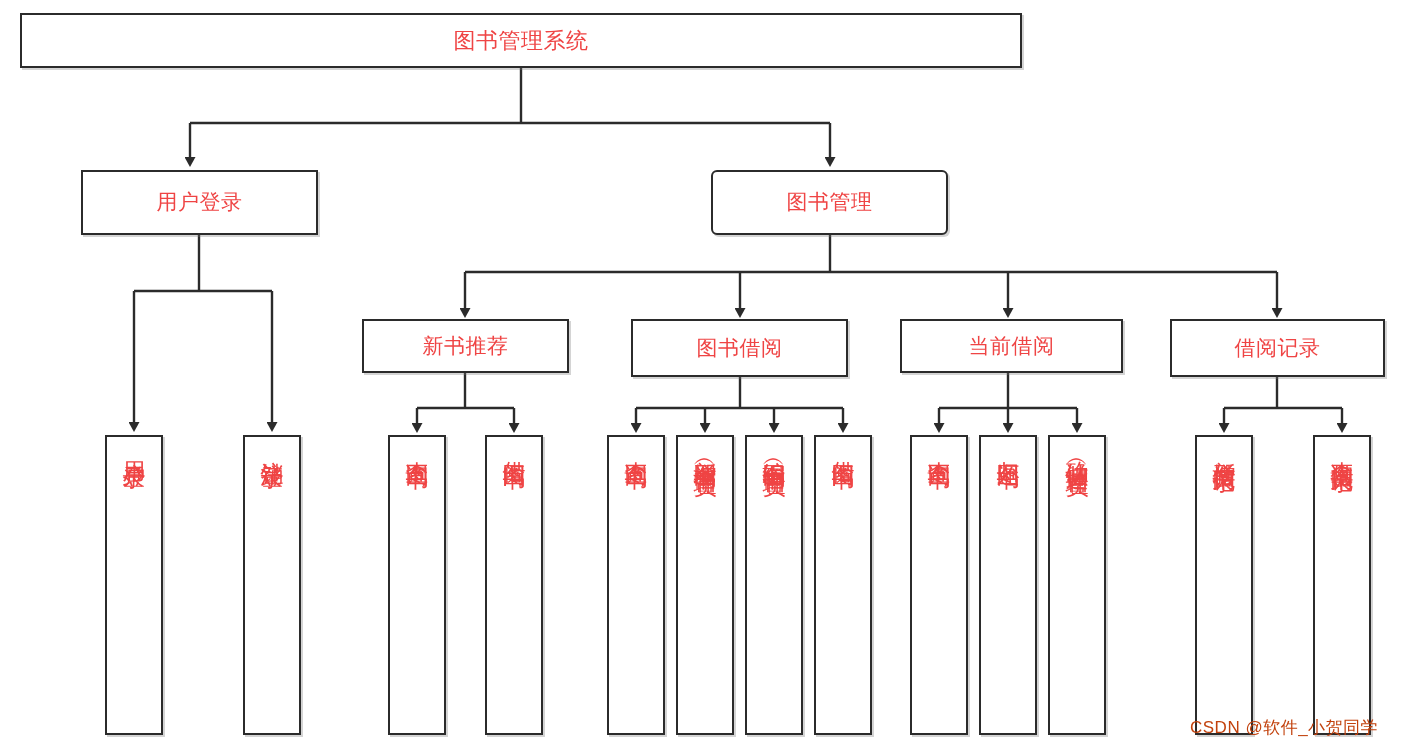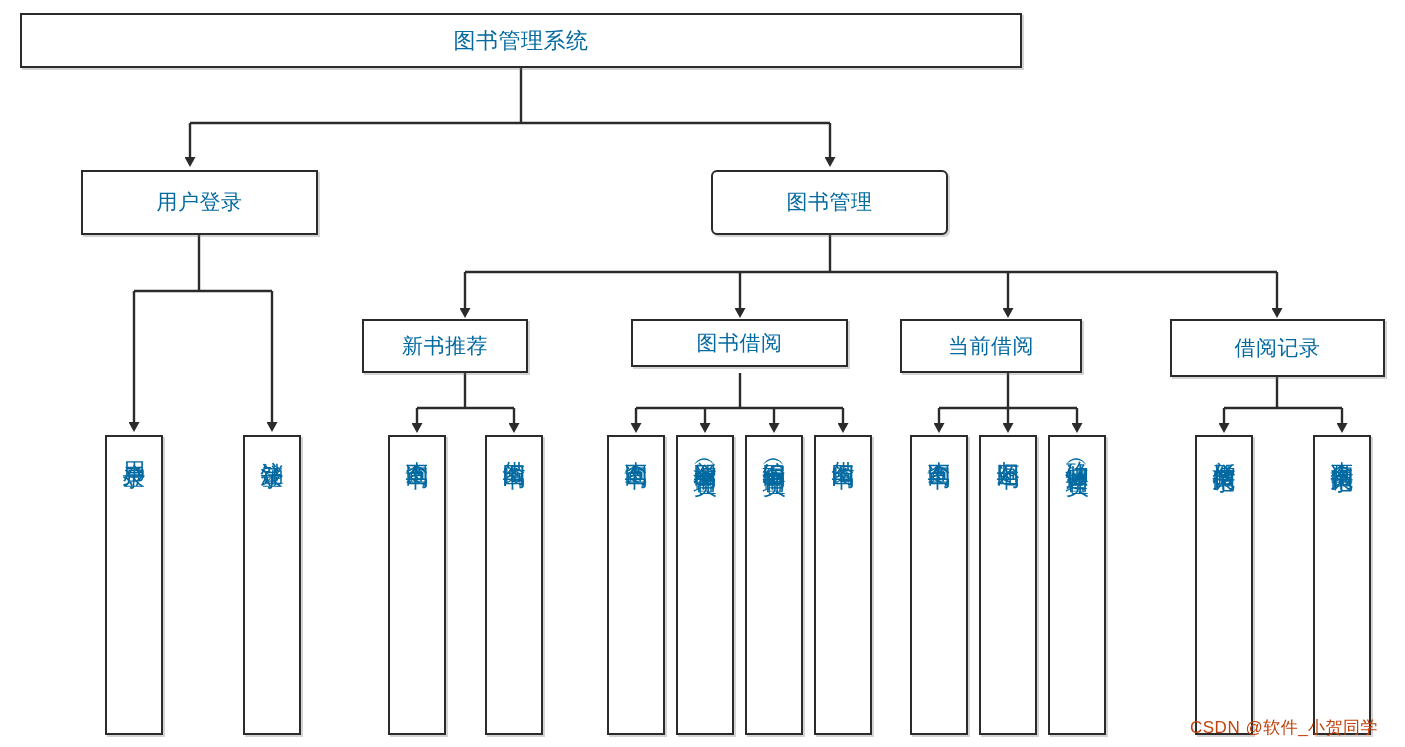--- a/index.html
+++ b/index.html
@@ -27,21 +27,21 @@
   }
   .node {
     position: absolute;
     box-sizing: border-box;
     border: 2px solid #2b2b2b;
     background: #ffffff;
     box-shadow: 2px 2px 0 rgba(120,120,120,0.32);
     display: flex;
     align-items: center;
     justify-content: center;
-    color: #0369a1;
+    color: #ef4444;
   }
   .node .lbl {
     line-height: 1.18;
     text-align: center;
     white-space: nowrap;
   }
   .node.horiz .lbl {
     font-size: 21px;
     letter-spacing: 0.5px;
   }
@@ -126,27 +126,27 @@
     <span class="lbl">图书管理系统</span>
   </div>
 
   <div class="node horiz" style="left:81px; top:170px; width:237px; height:65px;">
     <span class="lbl">用户登录</span>
   </div>
   <div class="node horiz" style="left:711px; top:170px; width:237px; height:65px;border-radius:6px;">
     <span class="lbl">图书管理</span>
   </div>
 
-  <div class="node horiz" style="left:362px; top:319px; width:166px; height:54px;">
+  <div class="node horiz" style="left:362px; top:319px; width:207px; height:54px;">
     <span class="lbl">新书推荐</span>
   </div>
-  <div class="node horiz" style="left:631px; top:319px; width:217px; height:48px;">
+  <div class="node horiz" style="left:631px; top:319px; width:217px; height:58px;">
     <span class="lbl">图书借阅</span>
   </div>
-  <div class="node horiz" style="left:900px; top:319px; width:182px; height:54px;">
+  <div class="node horiz" style="left:900px; top:319px; width:223px; height:54px;">
     <span class="lbl">当前借阅</span>
   </div>
   <div class="node horiz" style="left:1170px; top:319px; width:215px; height:58px;">
     <span class="lbl">借阅记录</span>
   </div>
 
   <div class="node vert" style="left:105px; top:435px; width:58px; height:300px;">
     <span class="lbl">用户登录</span>
   </div>
   <div class="node vert" style="left:243px; top:435px; width:58px; height:300px;">

